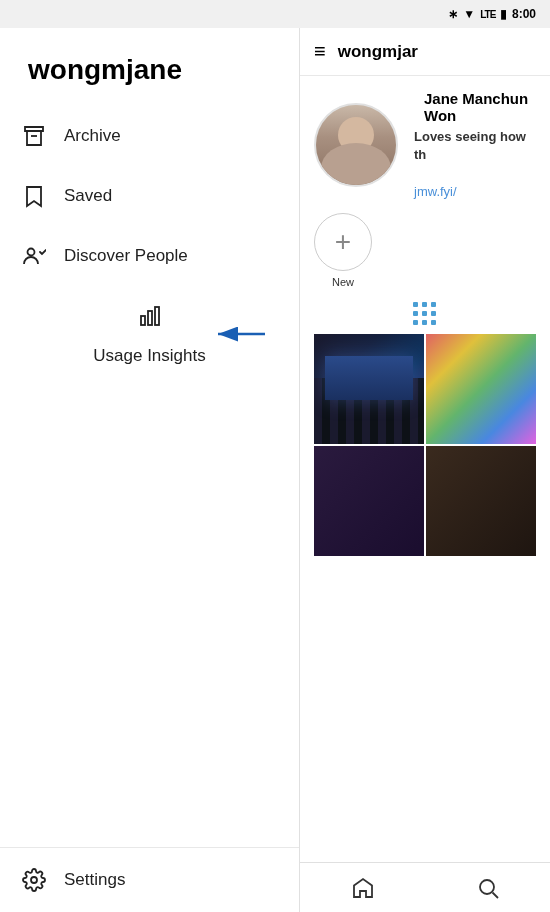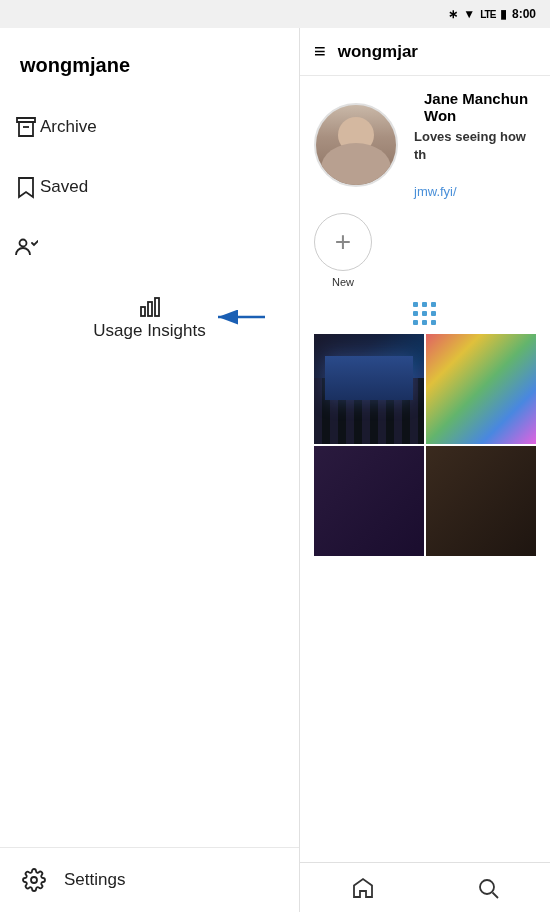--- a/index.html
+++ b/index.html
@@ -45,35 +45,36 @@
     .sidebar {
       width: 300px;
       background: #fff;
       display: flex;
       flex-direction: column;
       border-right: 1px solid #e0e0e0;
       padding-top: 12px;
     }
 
     .sidebar-username {
-      font-size: 20px;
+      font-size: 28px;
       font-weight: 700;
       color: #000;
-      padding: 14px 20px 20px 20px;
+      padding: 14px 20px 20px 28px;
     }
 
     .sidebar-menu {
       list-style: none;
       flex: 1;
     }
 
     .sidebar-menu-item {
       display: flex;
       align-items: center;
-      padding: 16px 12px;
+      gap: 16px;
+      padding: 16px 20px;
       cursor: pointer;
       font-size: 17px;
       color: #222;
       font-weight: 400;
       position: relative;
     }
 
     .menu-icon {
       width: 28px;
       height: 28px;
@@ -387,20 +388,21 @@
       </li>
 
       <li class="sidebar-menu-item">
         <span class="menu-icon">
           <svg class="icon-svg" viewBox="0 0 24 24" fill="none" stroke="#222" stroke-width="1.8">
             <circle cx="9" cy="8" r="3.5"></circle>
             <path d="M2 20c0-4 3.1-7 7-7s7 3 7 7"></path>
             <path d="M18 8l2 2 4-4" stroke-linecap="round"></path>
           </svg>
         </span>
+        <span>Discover People</span>
       </li>
 
       <li class="sidebar-menu-item" style="position:relative;flex-direction:column;">
         <span class="menu-icon">
           <svg class="icon-svg" viewBox="0 0 24 24" fill="none" stroke="#222" stroke-width="1.8">
             <rect x="3" y="12" width="4" height="9"></rect>
             <rect x="10" y="7" width="4" height="14"></rect>
             <rect x="17" y="3" width="4" height="18"></rect>
           </svg>
         </span>

